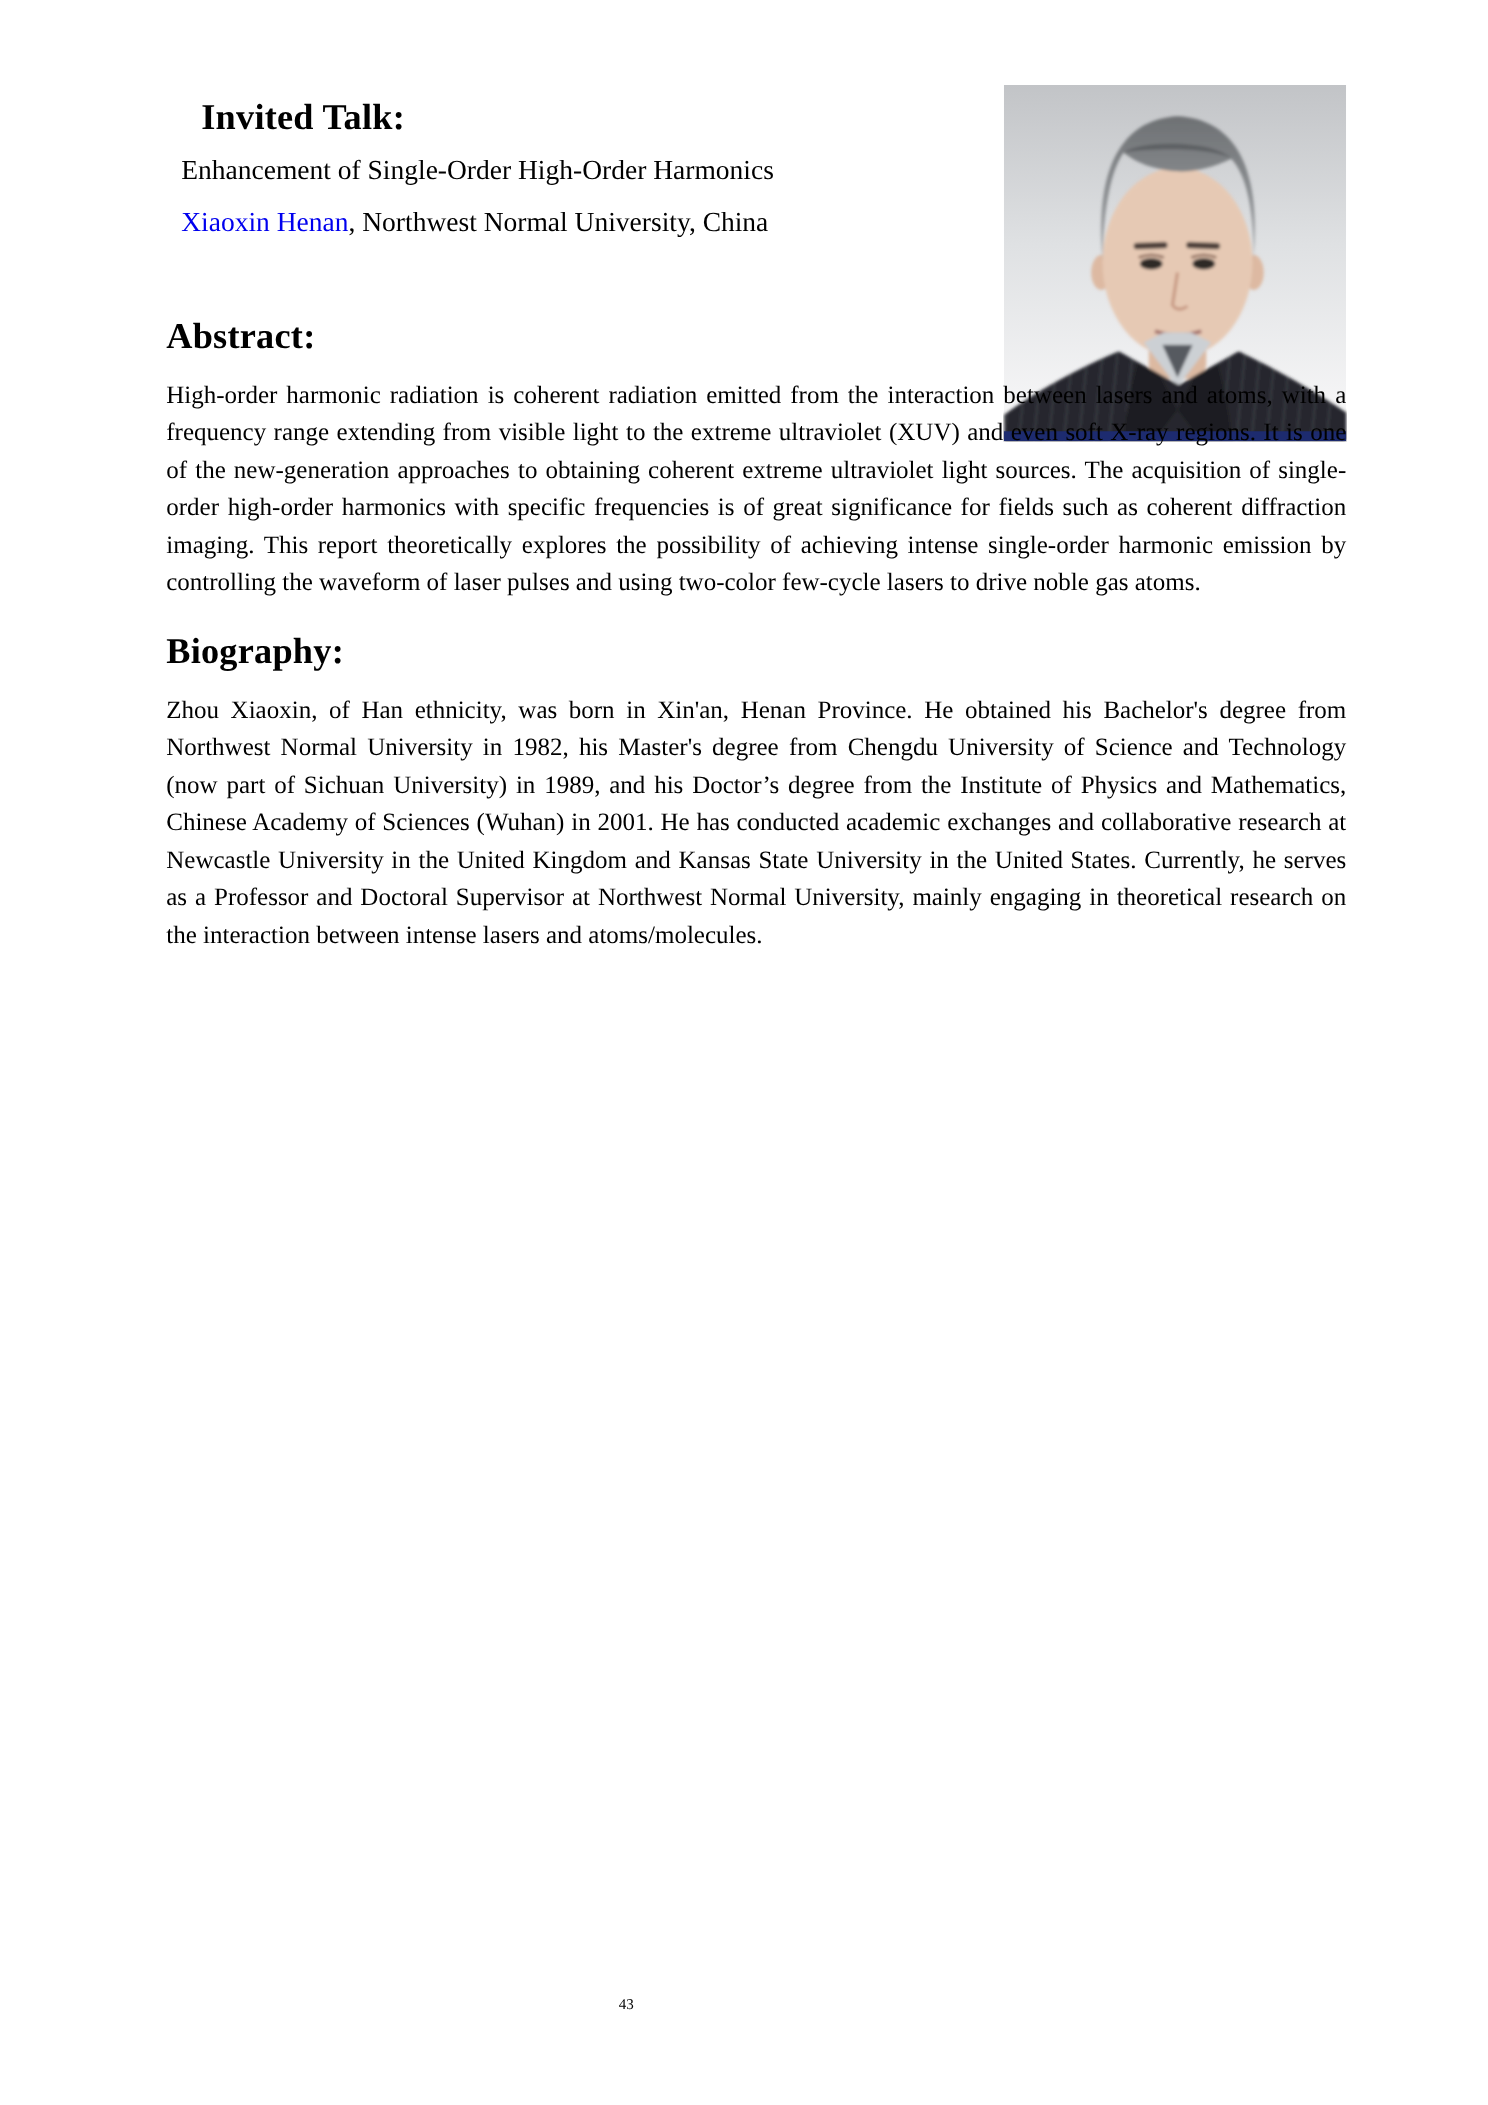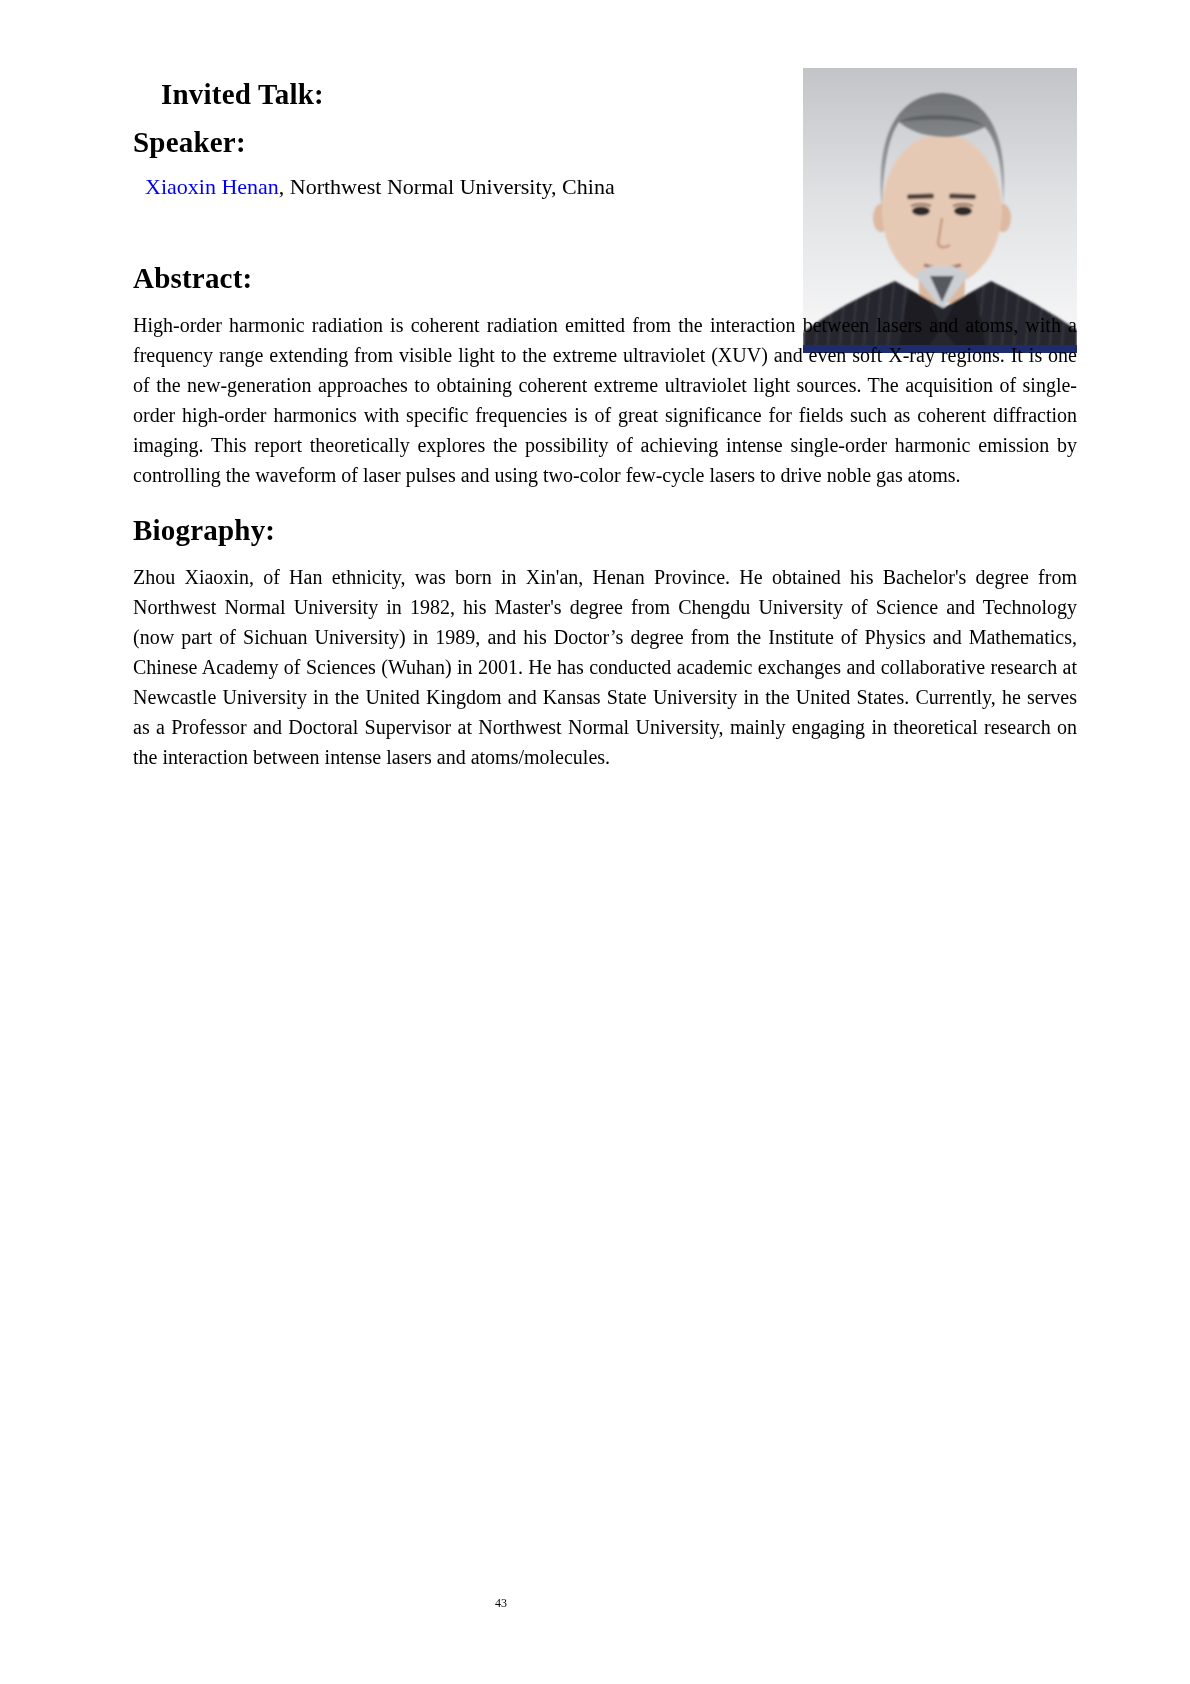--- a/index.html
+++ b/index.html
@@ -162,22 +162,22 @@
       </g>
 
       <rect x="0" y="277" width="274" height="8" fill="#1d2b6f"></rect>
     </svg>
   </figure>
 
   <div class="content">
 
     <h2 class="sec-heading h-invited">Invited Talk:</h2>
 
+    <p class="talk-title">Enhancement of Single-Order High-Order Harmonics</p>
 
-    <h2 class="sec-heading h-speaker">Speaker:</h2>
 
     <p class="speaker-line"><a class="speaker-link">Xiaoxin Henan</a><span>, Northwest Normal University, China</span></p>
 
     <h2 class="sec-heading h-abstract">Abstract:</h2>
 
     <p class="body-para">High-order harmonic radiation is coherent radiation emitted from the interaction between lasers and atoms, with a frequency range extending from visible light to the extreme ultraviolet (XUV) and even soft X-ray regions. It is one of the new-generation approaches to obtaining coherent extreme ultraviolet light sources. The acquisition of single-order high-order harmonics with specific frequencies is of great significance for fields such as coherent diffraction imaging. This report theoretically explores the possibility of achieving intense single-order harmonic emission by controlling the waveform of laser pulses and using two-color few-cycle lasers to drive noble gas atoms.</p>
 
     <h2 class="sec-heading h-biography">Biography:</h2>
 
     <p class="body-para">Zhou Xiaoxin, of Han ethnicity, was born in Xin'an, Henan Province. He obtained his Bachelor's degree from Northwest Normal University in 1982, his Master's degree from Chengdu University of Science and Technology (now part of Sichuan University) in 1989, and his Doctor’s degree from the Institute of Physics and Mathematics, Chinese Academy of Sciences (Wuhan) in 2001. He has conducted academic exchanges and collaborative research at Newcastle University in the United Kingdom and Kansas State University in the United States. Currently, he serves as a Professor and Doctoral Supervisor at Northwest Normal University, mainly engaging in theoretical research on the interaction between intense lasers and atoms/molecules.</p>

